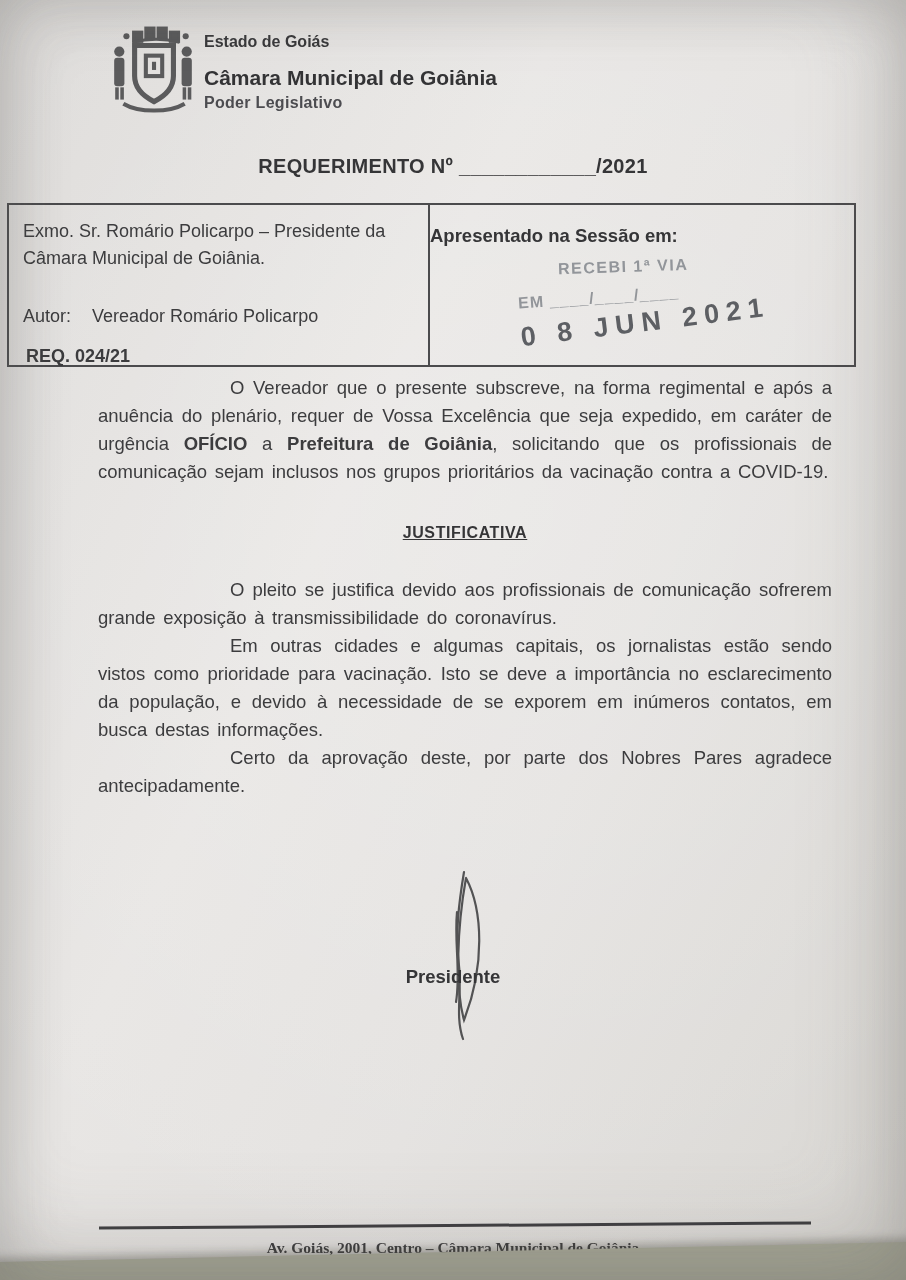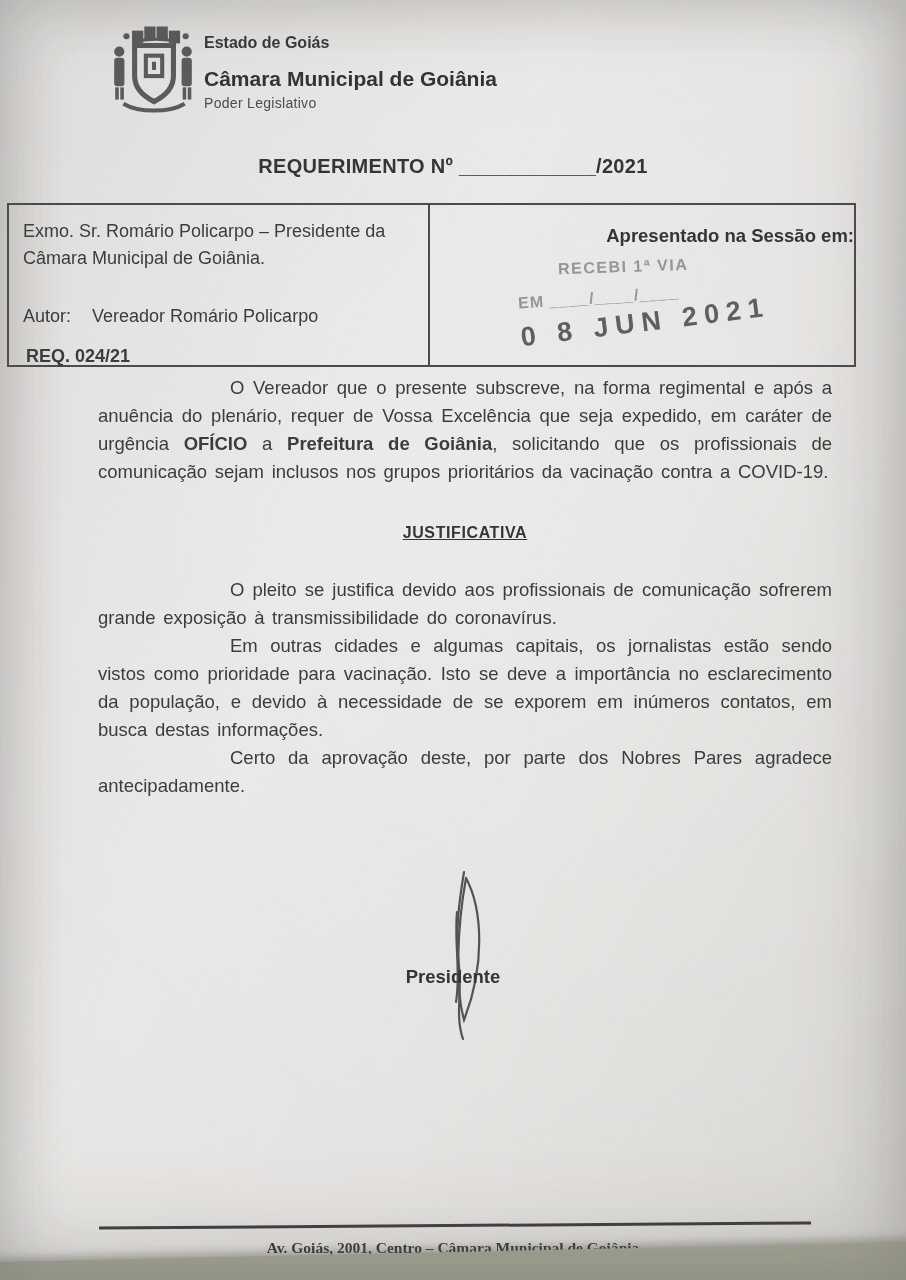--- a/index.html
+++ b/index.html
@@ -20,33 +20,33 @@
     position:absolute; left:-12px; right:-12px; bottom:-36px; height:64px;
     background:#a6a797; transform:rotate(-1.25deg);
     box-shadow: 0 -4px 8px rgba(70,70,58,0.35);
   }
   
   .header { position:absolute; top:26px; left:106px; display:flex; align-items:center; gap:4px; }
   .logo { width:94px; height:92px; flex:0 0 auto; opacity:0.88; }
   .org-lines { display:flex; flex-direction:column; }
   .org-state { font-size:16px; font-weight:bold; color:#3a3a3c; }
   .org-name  { font-size:21px; font-weight:bold; color:#333335; margin-top:15px; }
-  .org-branch{ font-size:14px; font-weight:400; color:#4c4c50; margin-top:4px; letter-spacing:0.3px; }
+  .org-branch{ font-size:16px; font-weight:700; color:#4c4c50; margin-top:4px; letter-spacing:0.3px; }
   
   .doc-title { position:absolute; top:155px; left:0; width:100%; text-align:center;
     font-size:20px; font-weight:bold; color:#353537; letter-spacing:0.3px; }
   
   .info-table { position:absolute; top:203px; left:7px; width:849px; height:164px;
     border:2px solid #4b4b4d; display:flex; }
   .cell-left { width:421px; border-right:2px solid #4b4b4d; padding:13px 14px 0 14px;
     font-size:18px; line-height:27px; }
   .author-line { margin-top:31px; }
   .author-name { font-weight:normal;margin-left:16px; }
   .req-line { margin-top:13px; font-weight:bold; padding-left:3px; }
-  .cell-right { flex:1; position:relative; text-align:right; padding-top:20px; }
+  .cell-right { flex:1; position:relative; text-align:left; padding-top:20px; }
   .session-label { font-size:18.5px; font-weight:bold; color:#353537; }
   .stamp-1 { position:absolute; top:53px; left:128px; font-size:16px; letter-spacing:1.5px;
     color:#83878d; transform:rotate(-2deg); font-weight:bold; opacity:0.85; }
   .stamp-2 { position:absolute; top:84px; left:88px; font-size:16px; letter-spacing:1px;
     color:#7d8187; transform:rotate(-4deg); font-weight:bold; opacity:0.8; }
   .stamp-date { position:absolute; top:102px; left:90px; font-size:27px; font-weight:bold;
     letter-spacing:7px; color:#4a4d52; transform:rotate(-7deg); opacity:0.88; }
   
   .doc-body { position:absolute; top:374px; left:98px; width:734px;
     font-size:18.5px; line-height:28px; text-align:justify; word-spacing:2.5px; color:#3c3c3e; }

